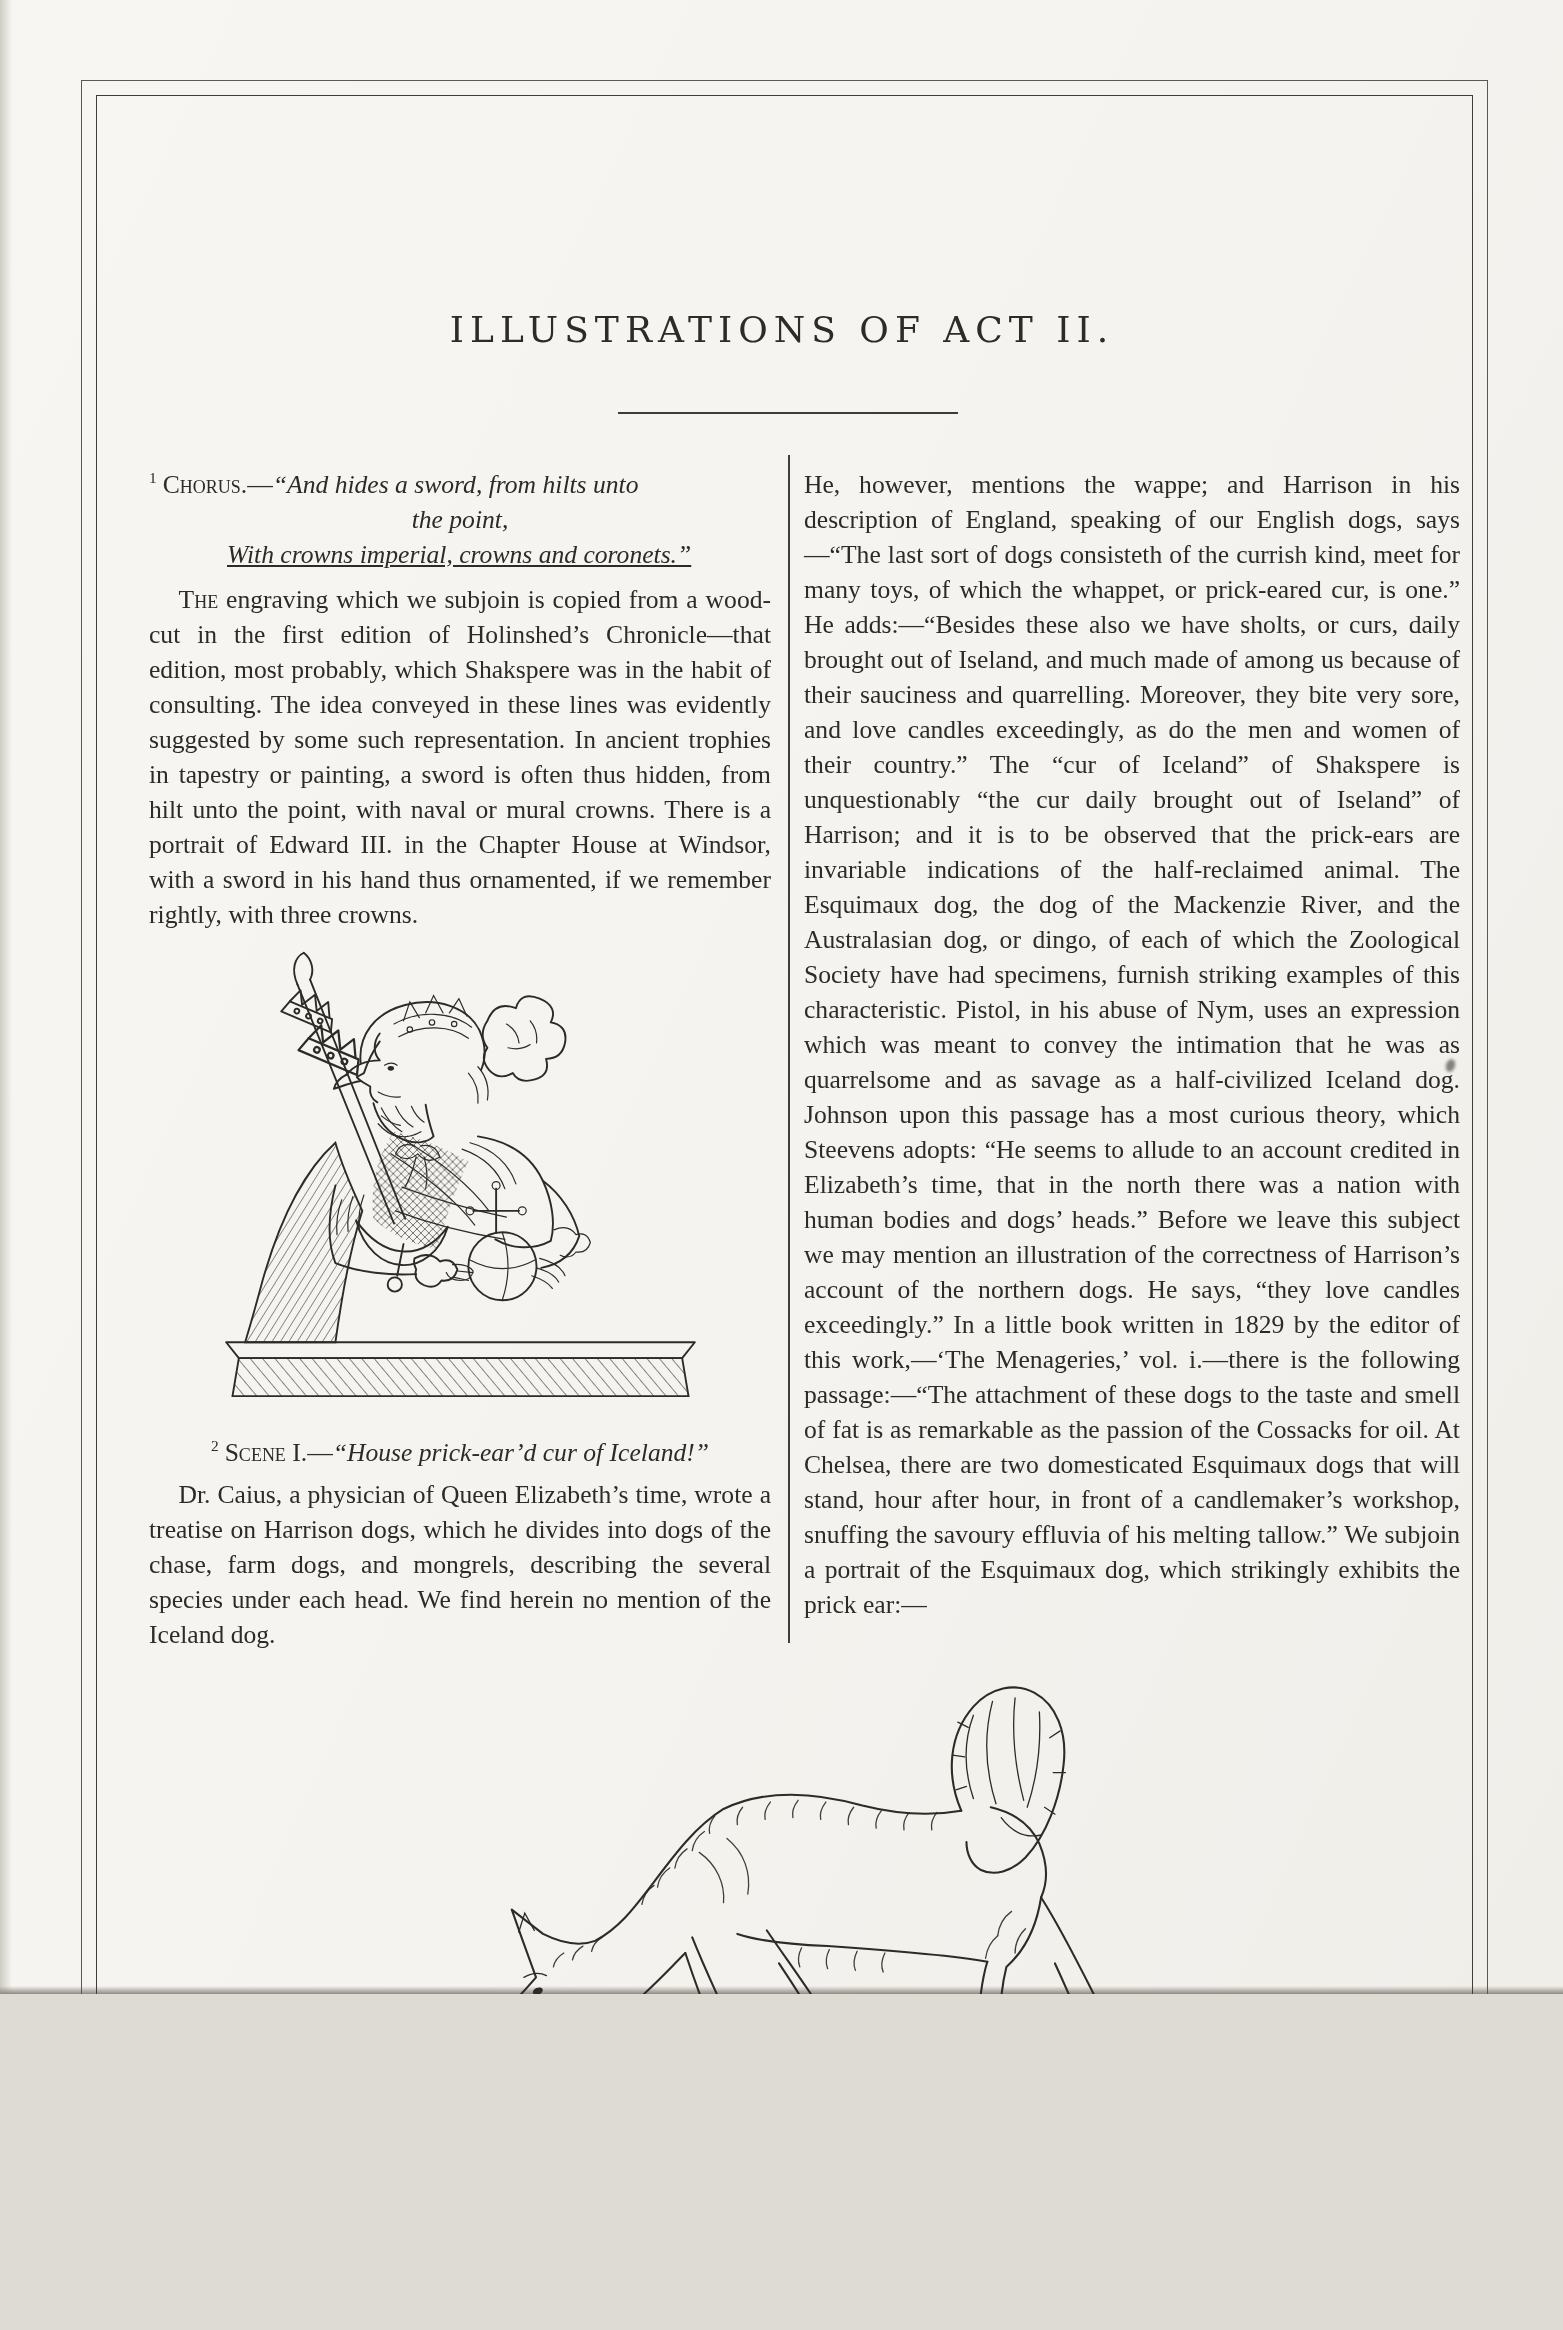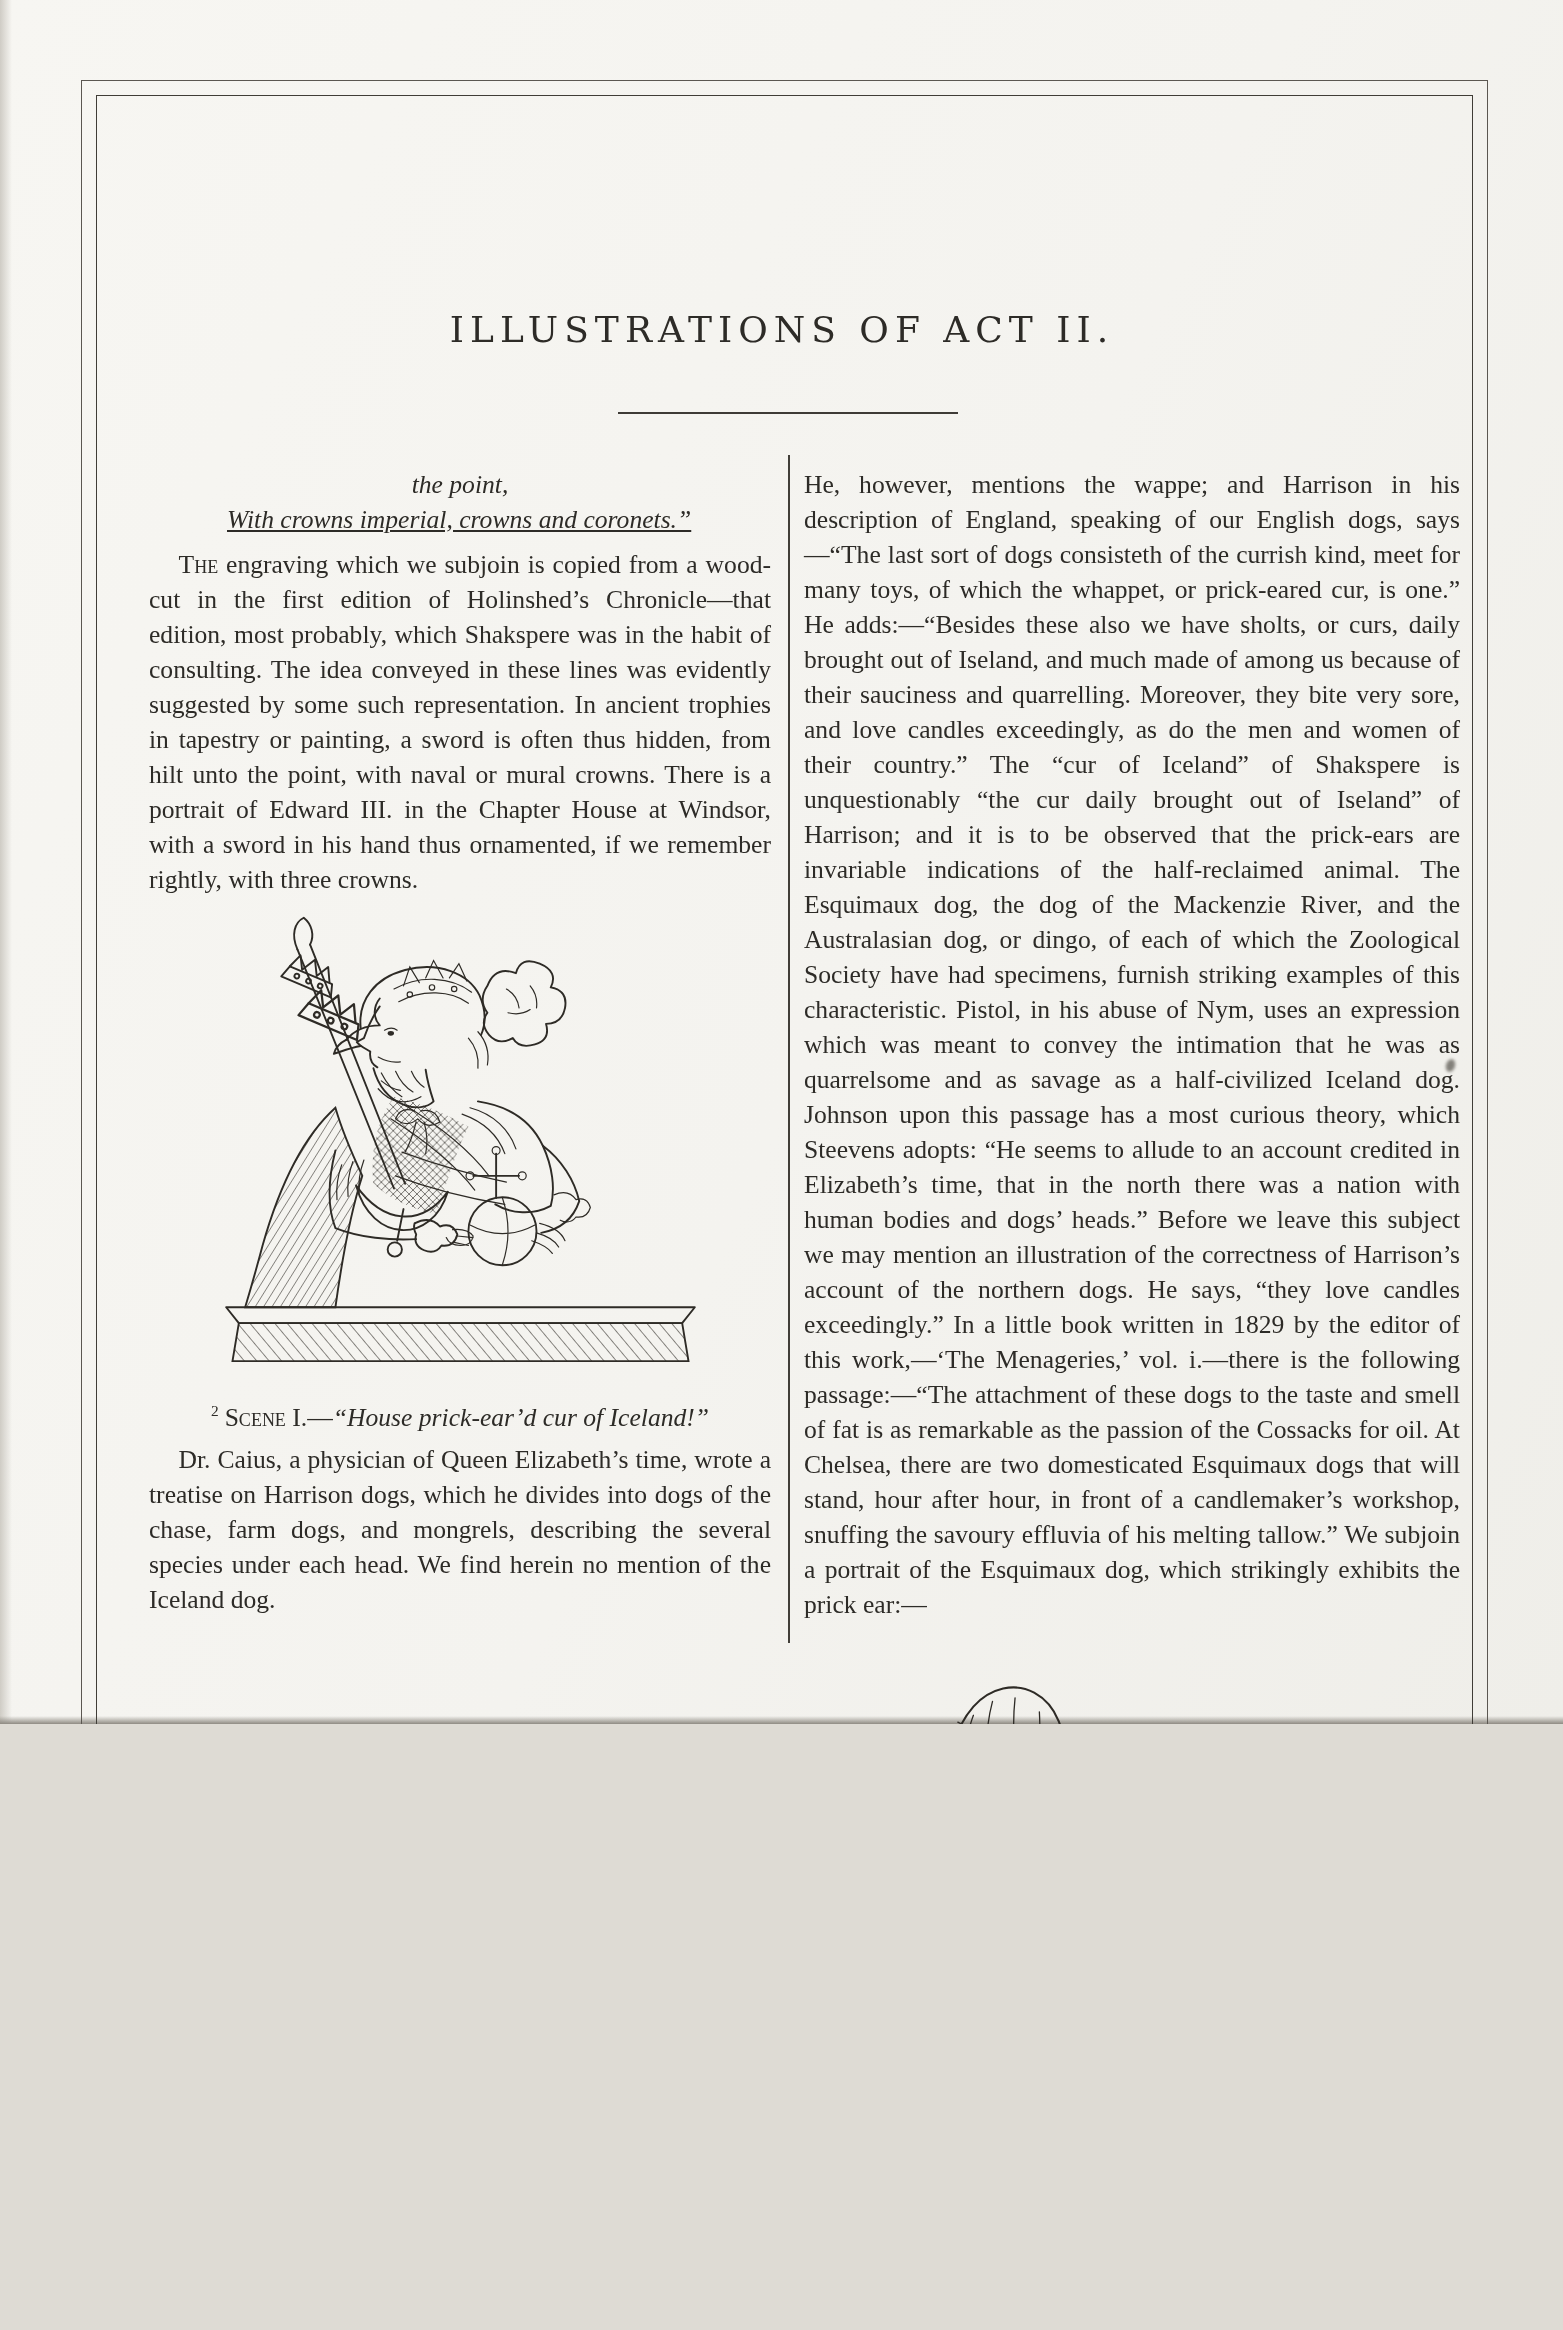--- a/index.html
+++ b/index.html
@@ -1,17 +1,17 @@
 <!DOCTYPE html>
 <html style="font-size:14px"><head>
 <meta charset="utf-8">
 <style>
   html,body{margin:0;padding:0;background:#dedbd4;}
   .page{
-    position:relative;width:1564px;height:1724px;overflow:hidden;
+    position:relative;width:1564px;height:1994px;overflow:hidden;
     background:linear-gradient(115deg,#f7f6f2 0%,#f4f3ef 55%,#efeee9 100%);
     font-family:"Liberation Serif",serif;color:#2d2b27;
   }
   .scan-edge-left{position:absolute;left:0;top:0;width:12px;height:100%;
     background:linear-gradient(to right,#cfccc5,rgba(207,204,197,0));}
   .scan-edge-bottom{position:absolute;left:0;bottom:0;width:100%;height:7.8px;
     background:linear-gradient(to bottom,rgba(154,150,142,0),#8f8b83);}
   .frame-outer{position:absolute;left:81px;top:80px;width:1405px;height:2165px;
     border:1.7px solid #5b5751;}
   .frame-inner{position:absolute;left:96px;top:95px;width:1375px;height:2136px;
@@ -51,20 +51,21 @@
   <div class="scan-edge-left"></div>
   <div class="scan-edge-bottom"></div>
   <div class="frame-outer"></div>
   <div class="frame-inner"></div>
 
   <h1 class="title">ILLUSTRATIONS OF ACT II.</h1>
   <div class="title-rule"></div>
 
   <div class="col col-left">
     <div class="chorus">
+      <div class="chorus-l1"><sup class="noteref">1</sup><span class="sc">Chorus.—</span><span class="it">“And hides a sword, from hilts unto</span></div>
       <div class="chorus-l2 it">the point,</div>
       <div class="chorus-l3 it">With crowns imperial, crowns and coronets.”</div>
     </div>
 
     <p class="para"><span class="sc">The</span><span> engraving which we subjoin is copied from a wood-cut in the first edition of Holinshed’s Chronicle—that edition, most probably, which Shakspere was in the habit of consulting. The idea conveyed in these lines was evidently suggested by some such representation. In ancient trophies in tapestry or painting, a sword is often thus hidden, from hilt unto the point, with naval or mural crowns. There is a portrait of Edward III. in the Chapter House at Windsor, with a sword in his hand thus ornamented, if we remember rightly, with three crowns.</span></p>
 
     <svg class="knight-fig" width="491" height="475" viewBox="0 0 620 600">
       <defs>
         <pattern id="hatchA" patternUnits="userSpaceOnUse" width="12" height="12" patternTransform="rotate(-40)">
           <line x1="0" y1="0" x2="0" y2="12" stroke="#2e2b26" stroke-width="1.4"></line>

